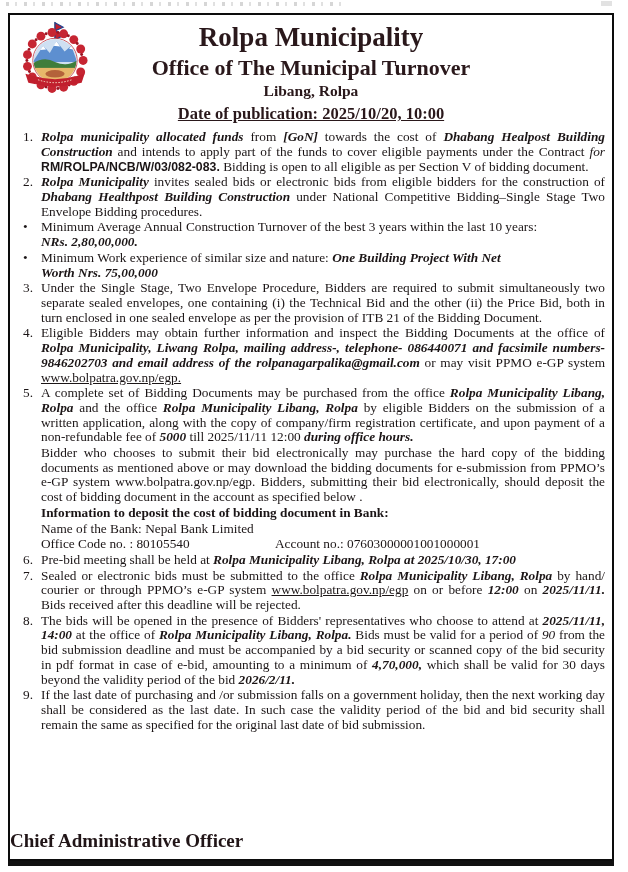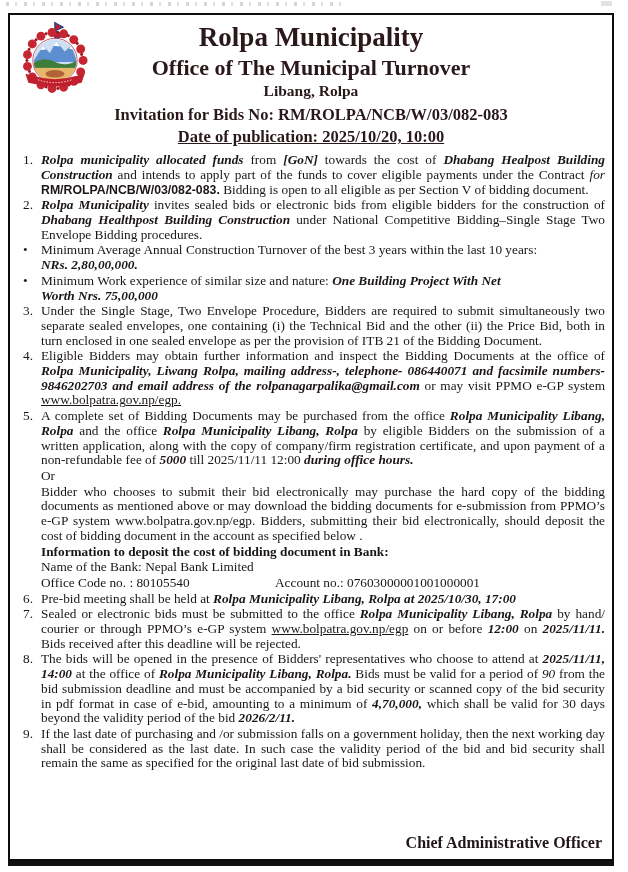--- a/index.html
+++ b/index.html
@@ -32,21 +32,21 @@
   .content{flex:1;}
   .justify{text-align:justify;}
   .b{font-weight:bold;}
   .i{font-style:italic;}
   .u{text-decoration:underline;}
   .sans{font-family:"Liberation Sans",sans-serif;font-size:12.3px;}
   .cols{display:flex;margin-left:18px;margin-bottom:1px;}
   .col0{width:234px;flex:none;}
   .col1{flex:1;}
 
-  .signature{text-align:right;font-weight:bold;font-size:16px;padding:3px 10px 7px 0;color:#211517;margin-top:20px;}
+  .signature{font-weight:bold;font-size:19px;padding:3px 10px 7px 0;color:#211517;margin-top:20px;}
 </style>
 </head>
 <body>
 
 <div class="artifact"></div>
 <div class="artifact2"></div>
 
 <div class="frame">
 
   <div class="doc-header">
@@ -104,21 +104,20 @@
 
       <path d="M10 72 L24 76 L24 86 L14 84 Z" fill="#c11f2d"></path>
       <path d="M90 72 L76 76 L76 86 L86 84 Z" fill="#c11f2d"></path>
       <path d="M22 75 Q50 84 78 75 L78 85 Q50 94 22 85 Z" fill="#c11f2d"></path>
       <path d="M27 80 Q50 88 73 80" stroke="#f6e3c8" stroke-width="1.3" fill="none" stroke-dasharray="2 2"></path>
     </svg>
 
     <div class="h-muni">Rolpa Municipality</div>
     <div class="h-office">Office of The Municipal Turnover</div>
     <div class="h-loc">Libang, Rolpa</div>
-    <div class="h-bidno">Invitation for Bids No: RM/ROLPA/NCB/W/03/082-083</div>
     <div class="h-pub">Date of publication: 2025/10/20, 10:00</div>
   </div>
 
   <div class="doc-body">
       <div class="block">
         <div class="marker">1.</div>
         <div class="content justify"><span class="b i">Rolpa municipality allocated funds</span><span> from </span><span class="b i">[GoN]</span><span> towards the cost of </span><span class="b i">Dhabang Healpost Building Construction</span><span> and intends to apply part of the funds to cover eligible payments under the Contract </span><span class="i">for</span><span> </span><span class="b sans">RM/ROLPA/NCB/W/03/082-083.</span><span> Bidding is open to all eligible as per Section V of bidding document.</span></div>
       </div>
       <div class="block">
         <div class="marker">2.</div>
@@ -136,24 +135,20 @@
         <div class="marker">3.</div>
         <div class="content justify"><span>Under the Single Stage, Two Envelope Procedure, Bidders are required to submit simultaneously two separate sealed envelopes, one containing (i) the Technical Bid and the other (ii) the Price Bid, both in turn enclosed in one sealed envelope as per the provision of ITB 21 of the Bidding Document.</span></div>
       </div>
       <div class="block">
         <div class="marker">4.</div>
         <div class="content justify"><span>Eligible Bidders may obtain further information and inspect the Bidding Documents at the office of </span><span class="b i">Rolpa Municipality, Liwang Rolpa, mailing address-, telephone- 086440071 and facsimile numbers- 9846202703 and email address of the rolpanagarpalika@gmail.com</span><span> or may visit PPMO e-GP system </span><span class="u">www.bolpatra.gov.np/egp.</span></div>
       </div>
       <div class="block">
         <div class="marker">5.</div>
         <div class="content justify"><span> A complete set of Bidding Documents may be purchased from the office </span><span class="b i">Rolpa Municipality Libang, Rolpa</span><span> and the office </span><span class="b i">Rolpa Municipality Libang, Rolpa</span><span> by eligible Bidders on the submission of a written application, along with the copy of company/firm registration certificate, and upon payment of a non-refundable fee of </span><span class="b i">5000</span><span> till 2025/11/11 12:00 </span><span class="b i">during office hours.</span></div>
-      </div>
-      <div class="block">
-        <div class="marker"></div>
-        <div class="content"><span>Or</span></div>
       </div>
       <div class="block">
         <div class="marker"></div>
         <div class="content justify"><span>Bidder who chooses to submit their bid electronically may purchase the hard copy of the bidding documents as mentioned above or may download the bidding documents for e-submission from PPMO’s e-GP system www.bolpatra.gov.np/egp. Bidders, submitting their bid electronically, should deposit the cost of bidding document in the account as specified below .</span></div>
       </div>
       <div class="block">
         <div class="marker"></div>
         <div class="content"><span class="b">Information to deposit the cost of bidding document in Bank:</span></div>
       </div>
       <div class="cols">

